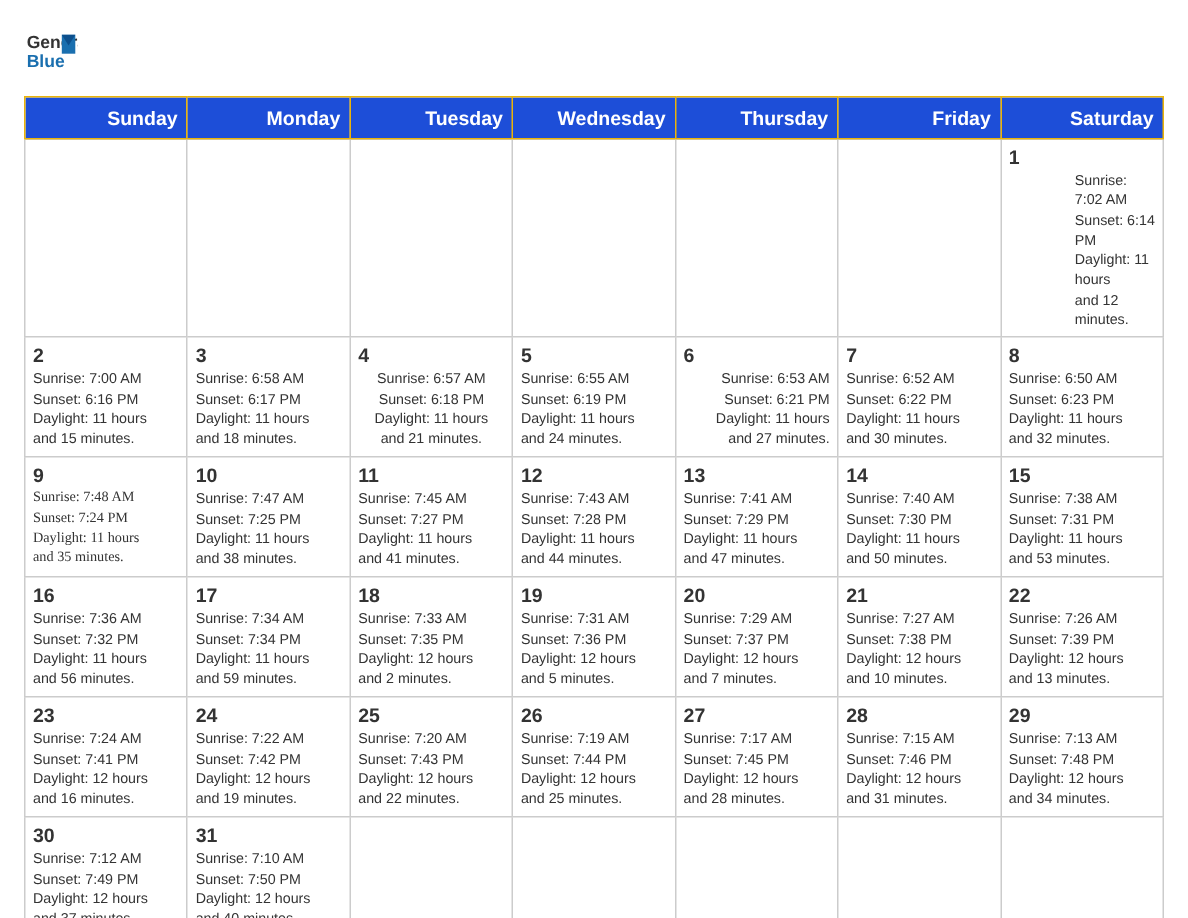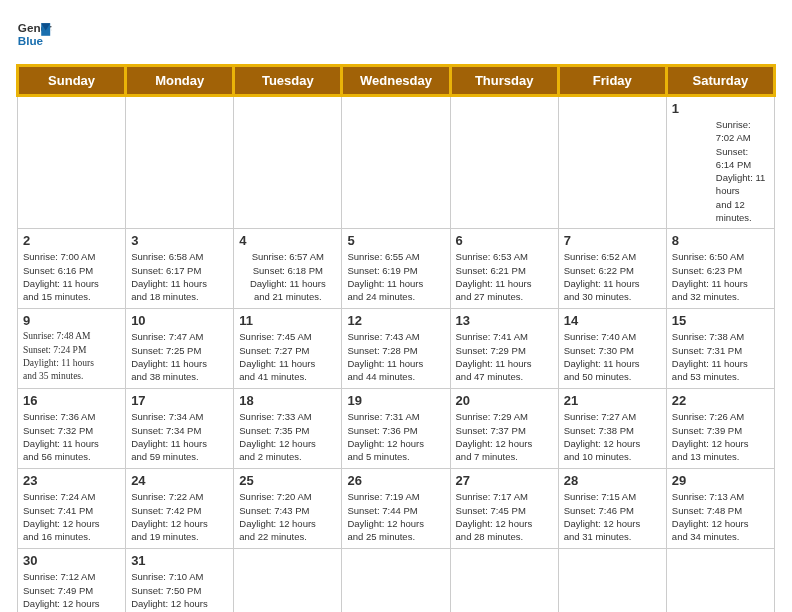--- a/index.html
+++ b/index.html
@@ -36,26 +36,26 @@
     .location-title {
       font-size: 14px;
       color: #555;
     }
     .calendar-table {
       width: 100%;
       border-collapse: collapse;
       table-layout: fixed;
     }
     .calendar-table th {
-      background-color: #a16207;
+      background-color: #1d4ed8;
       color: #fff;
-      text-align: center;
+      text-align: right;
       padding: 6px 6px;
       font-size: 13px;
-      border: 3px solid #eab308;
+      border: 1px solid #eab308;
     }
     .calendar-table td {
       border: 1px solid #ccc;
       vertical-align: top;
       padding: 4px 5px;
       height: 80px;
       font-size: 10px;
       color: #333;
       background: #fff;
     }
@@ -148,21 +148,21 @@
         </td>
         <td>
           <span class="day-number">5</span>
           <div class="day-info" style="white-space: pre-line;">Sunrise: 6:55 AM
 Sunset: 6:19 PM
 Daylight: 11 hours
 and 24 minutes.</div>
         </td>
         <td>
           <span class="day-number">6</span>
-          <div class="day-info" style="white-space: pre-line;">Sunrise: 6:53 AM
+          <div class="day-info" style="white-space: pre-line; text-align: right;">Sunrise: 6:53 AM
 Sunset: 6:21 PM
 Daylight: 11 hours
 and 27 minutes.</div>
         </td>
         <td>
           <span class="day-number">7</span>
           <div class="day-info" style="white-space: pre-line;">Sunrise: 6:52 AM
 Sunset: 6:22 PM
 Daylight: 11 hours
 and 30 minutes.</div>

